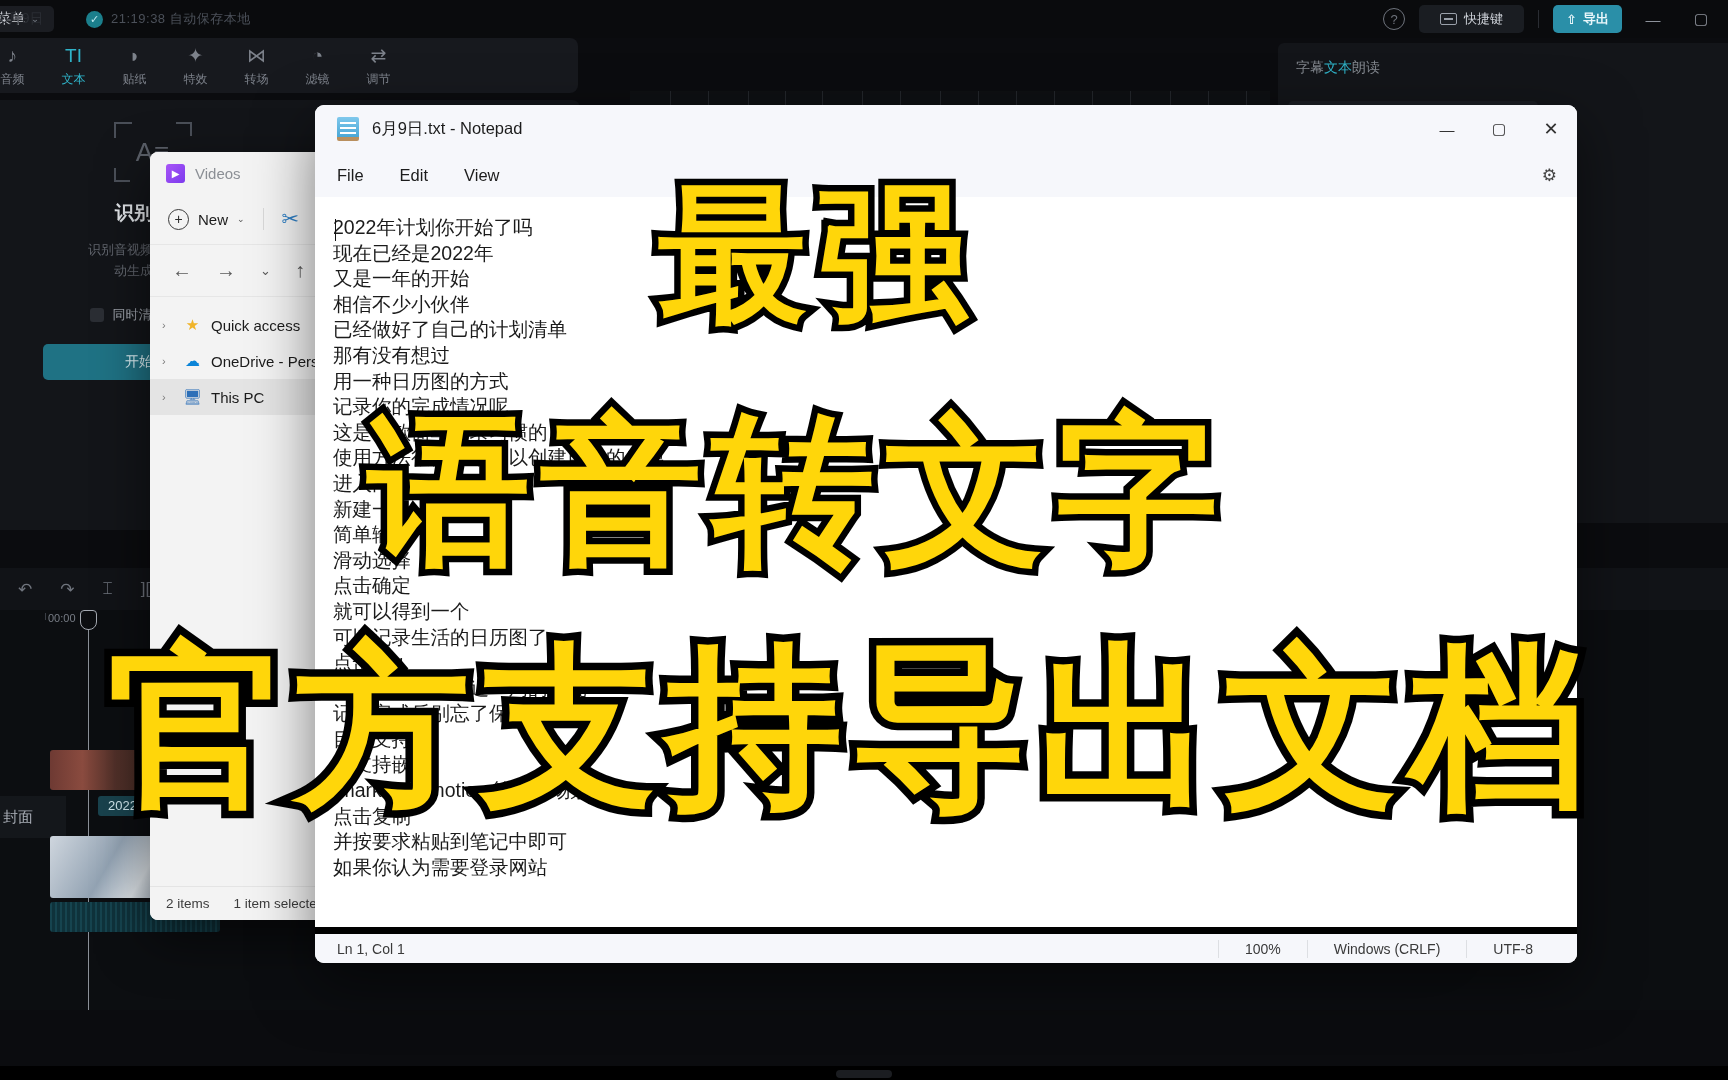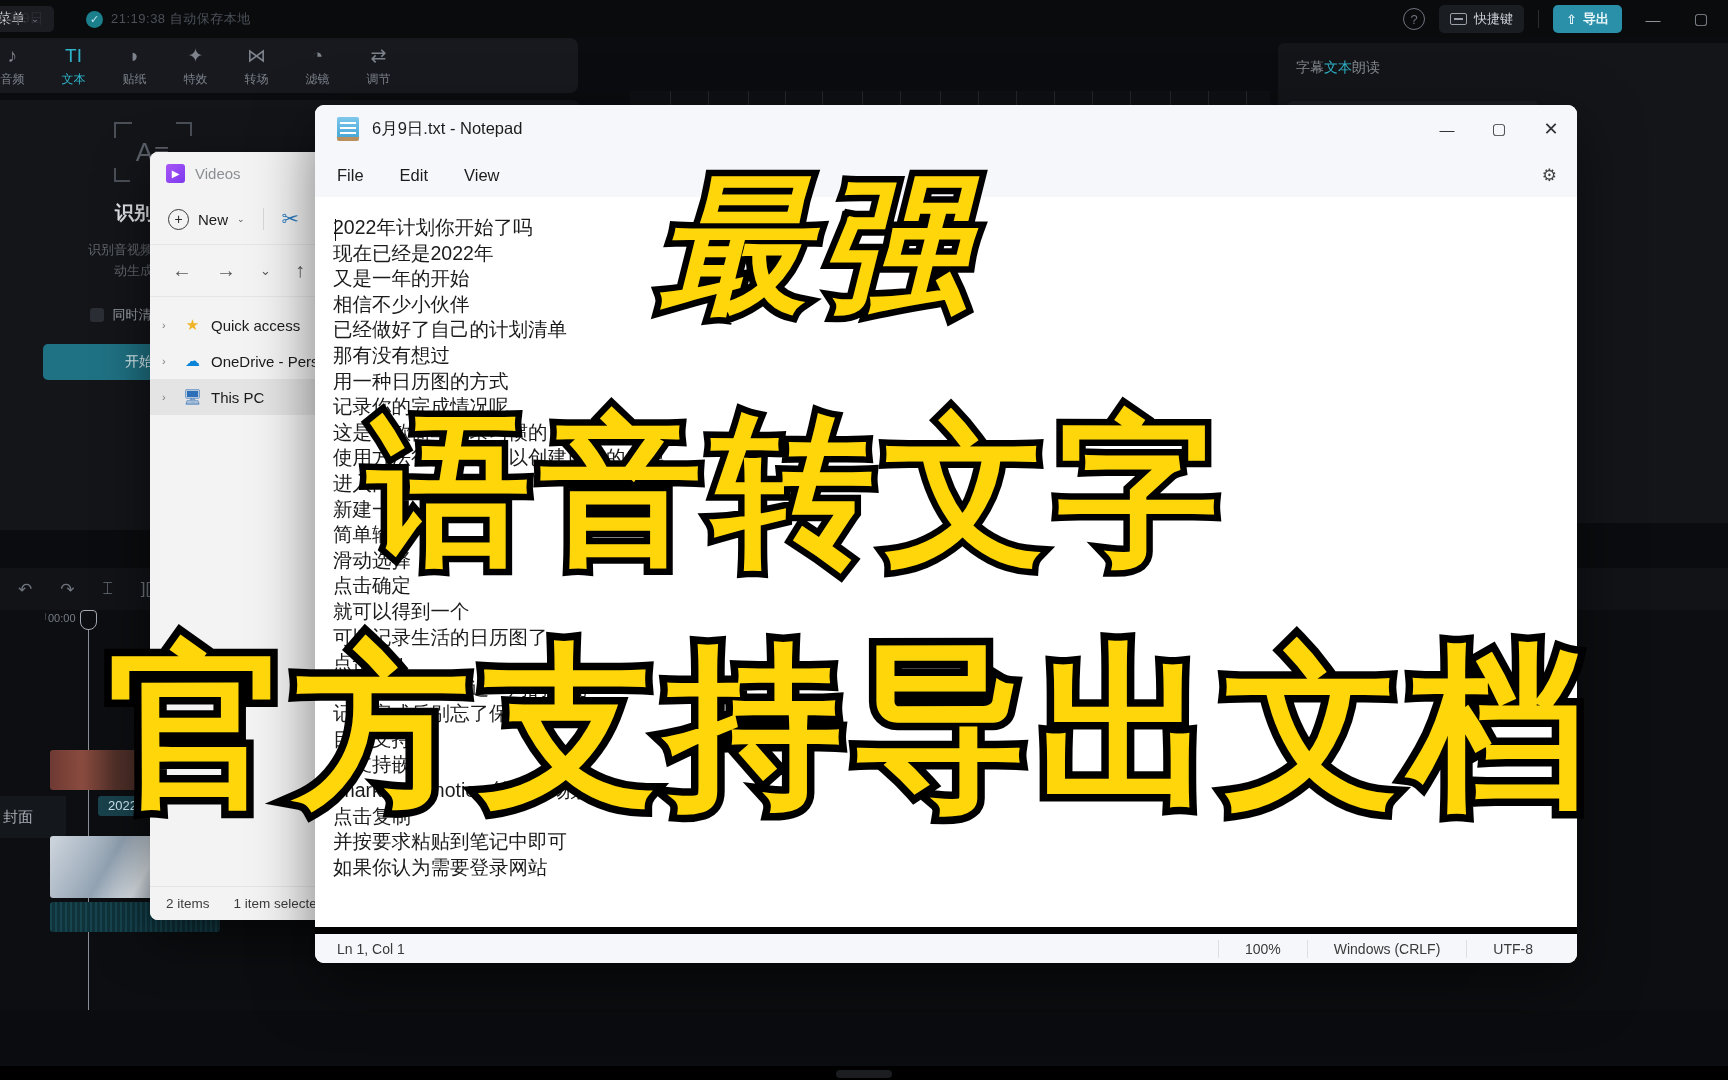--- a/index.html
+++ b/index.html
@@ -34,21 +34,21 @@
   .doc-title {
     position: absolute; left: 0; right: 0; text-align: left;
     color: #2a2d33; font-size: 14px; pointer-events: none;
   }
   .tb-right { margin-left: auto; display: flex; align-items: center; gap: 14px; padding-right: 10px; }
   .icon-btn-circle {
     width: 22px; height: 22px; border-radius: 50%; border: 1.4px solid #6e737c;
     color: #6e737c; font-size: 13px; display: flex; align-items: center; justify-content: center;
   }
   .hotkey-btn {
-    display: flex; align-items: center; gap: 7px; height: 28px; padding: 0 11px;
+    display: flex; align-items: center; gap: 7px; height: 28px; padding: 0 21px;
     background: #1a1d22; border-radius: 5px; color: #cfd3da; font-size: 13px;
   }
   .kbd-glyph {
     width: 17px; height: 12px; border: 1.3px solid #9aa0aa; border-radius: 2px;
     display: flex; align-items: center; justify-content: center;
   }
   .kbd-glyph i { display: block; width: 9px; height: 1.3px; background: #9aa0aa; }
   .vdiv { width: 1px; height: 18px; background: #2a2d33; }
   .export-btn {
     display: flex; align-items: center; gap: 6px; height: 28px; padding: 0 13px;
@@ -234,21 +234,21 @@
   .np-status .grow { flex: 1; }
   .np-status .cell { border-left: 1px solid #dddfe3; padding: 0 26px; height: 18px; display: flex; align-items: center; }
 
   
   .caption {
     position: absolute; font-weight: 900; color: #FFD60A;
     font-family: "DejaVu Sans", "Liberation Sans", sans-serif;
     -webkit-text-stroke: 13px #000; paint-order: stroke fill;
     white-space: nowrap; letter-spacing: 10px; line-height: 1;
   }
-  .cap1 { left: 658px; top: 170px; font-size: 150px; font-style: italic; }
+  .cap1 { left: 658px; top: 179px; font-size: 150px; }
   .cap2 { left: 368px; top: 410px; font-size: 162px; }
   .cap3 { left: 108px; top: 640px; font-size: 176px; -webkit-text-stroke-width: 15px; }
 
   .taskbar-hint {
     position: absolute; bottom: 0; left: 0; width: 1728px; height: 14px; background: #000;
   }
   .taskbar-pill {
     position: absolute; bottom: 2px; left: 50%; transform: translateX(-50%);
     width: 56px; height: 8px; background: #1b1d21; border-radius: 4px;
   }

